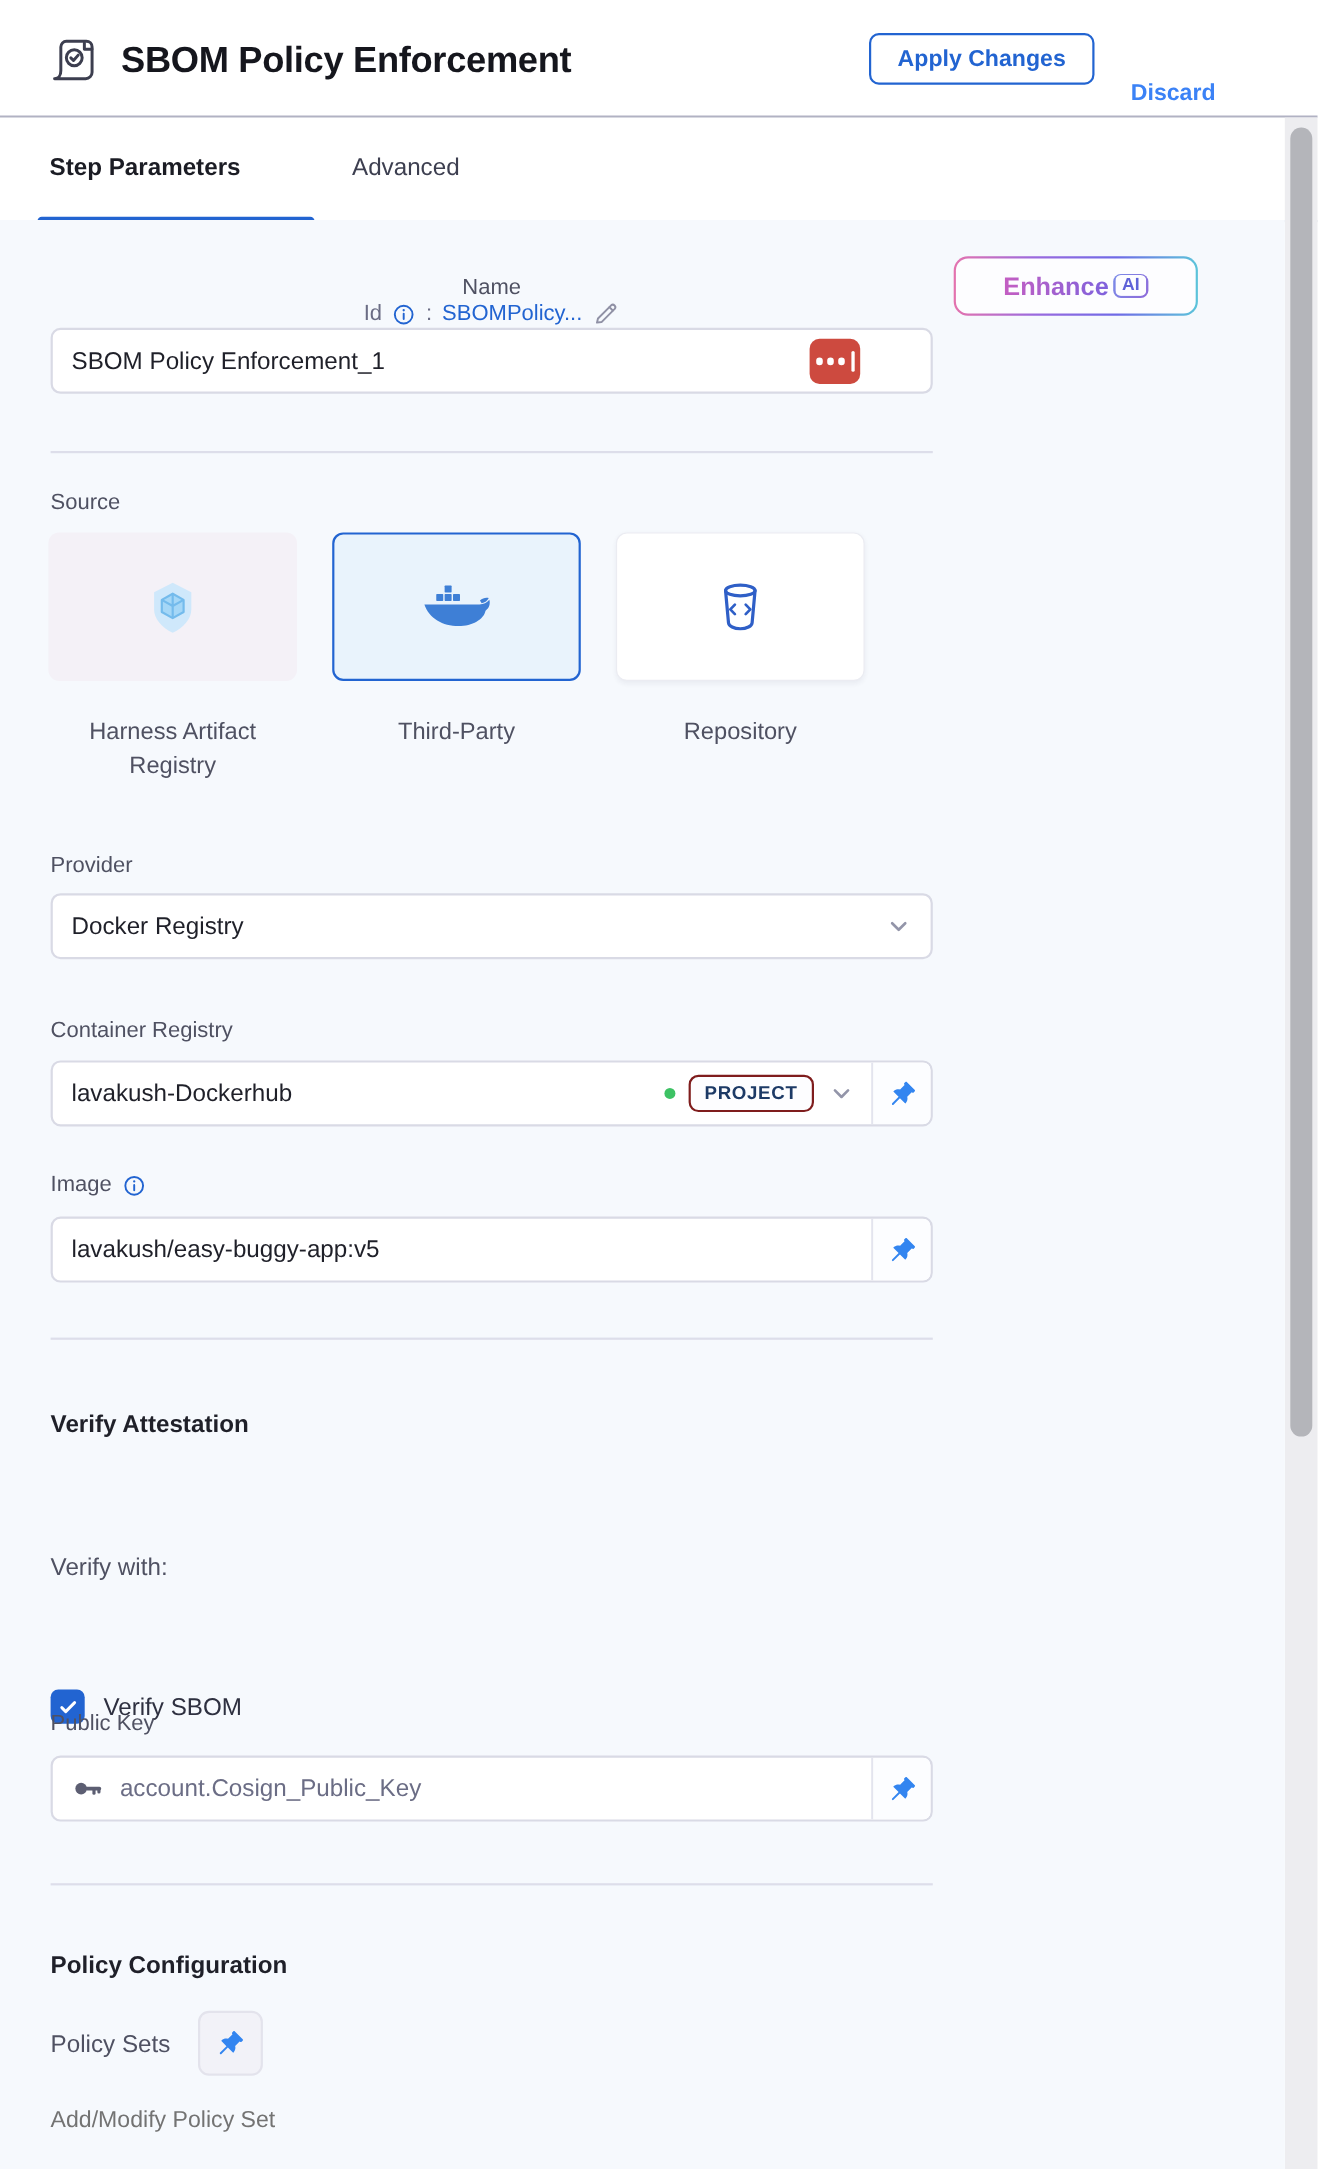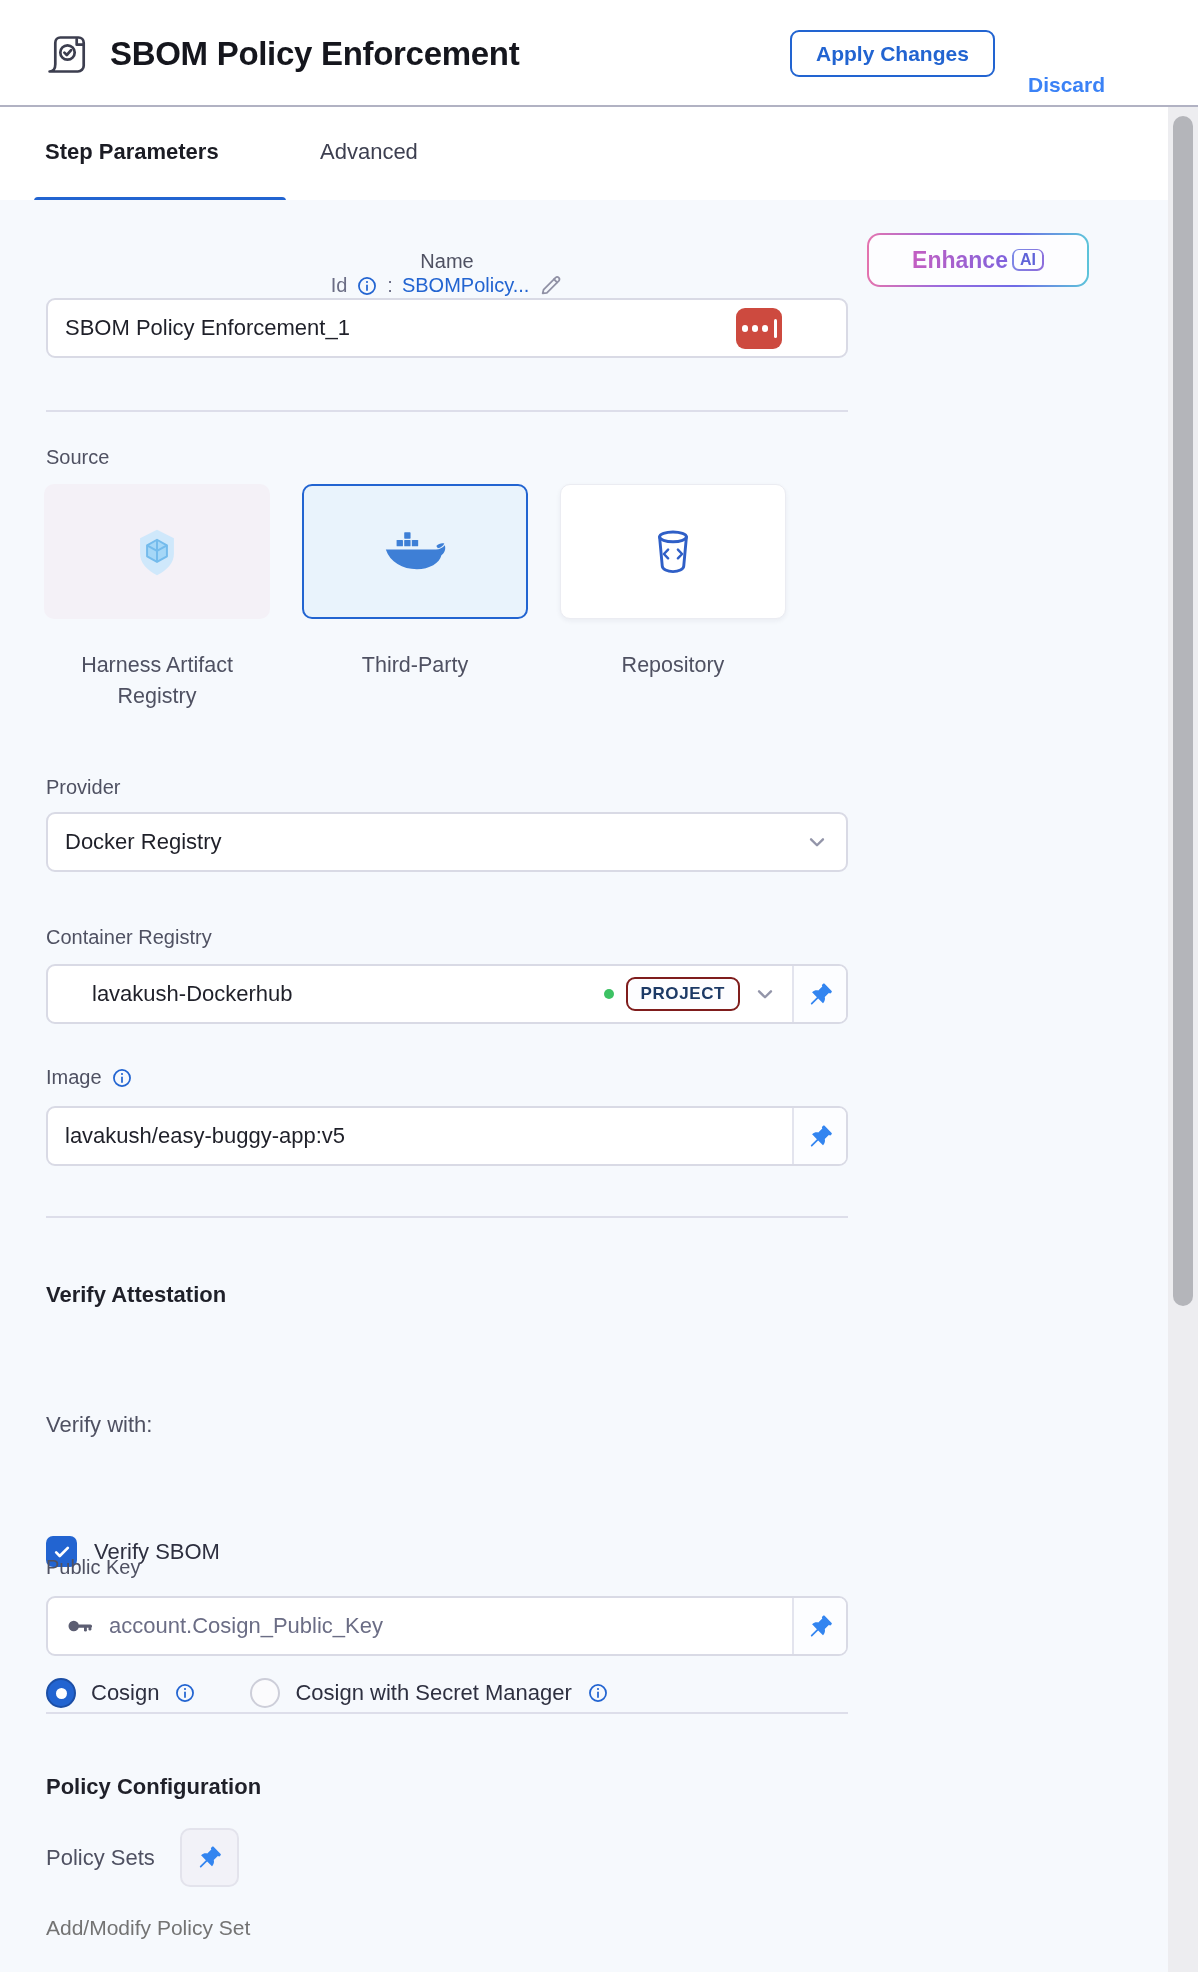--- a/index.html
+++ b/index.html
@@ -217,21 +217,21 @@
 
     <span class="f-label abs" style="top:576px;left:46px;">Provider</span>
     <div class="text-input" style="top:612px;">
       <span class="input-text">Docker Registry</span>
       <svg class="chevron" style="margin-right:16px;" viewBox="0 0 24 24" fill="none" stroke="#9395a9" stroke-width="2.2" stroke-linecap="round" stroke-linejoin="round">
         <path d="M6.5 9.5l5.5 5.5 5.5-5.5"></path>
       </svg>
     </div>
 
     <span class="f-label abs" style="top:726px;left:46px;">Container Registry</span>
-    <div class="combo" style="top:764px;padding-left:27px;">
+    <div class="combo" style="top:764px;">
       <div class="combo-main">
         <span class="input-text">lavakush-Dockerhub</span>
         <span class="scope-dot"></span>
         <span class="scope-badge">PROJECT</span>
         <svg class="chevron" viewBox="0 0 24 24" fill="none" stroke="#9395a9" stroke-width="2.2" stroke-linecap="round" stroke-linejoin="round">
           <path d="M6.5 9.5l5.5 5.5 5.5-5.5"></path>
         </svg>
       </div>
       <div class="pin-seg">
         <svg class="pin-icon" viewBox="0 0 24 24" fill="#3385f0">
@@ -267,40 +267,20 @@
       <span class="checkbox">
         <svg width="20" height="20" viewBox="0 0 24 24" fill="none" stroke="#fff" stroke-width="3.2" stroke-linecap="round" stroke-linejoin="round">
           <path d="M5 12.5l4.3 4.3L19 7"></path>
         </svg>
       </span>
       <span class="check-label">Verify SBOM</span>
     </div>
 
     <span class="f-label abs" style="top:1212px;left:46px;font-size:22px;">Verify with:</span>
 
-    <div class="radio-row">
-      <div class="radio-opt">
-        <span class="radio sel"></span>
-        <span class="radio-label">Cosign</span>
-        <svg class="icon-20" viewBox="0 0 24 24" fill="none" stroke="#2264d1" stroke-width="1.9" stroke-linecap="round">
-          <circle cx="12" cy="12" r="8.8"></circle>
-            <path d="M12 11.2v5.2"></path>
-            <circle cx="12" cy="7.7" r="1.15" fill="#2264d1" stroke="none"></circle>
-        </svg>
-      </div>
-      <div class="radio-opt">
-        <span class="radio unsel"></span>
-        <span class="radio-label">Cosign with Secret Manager</span>
-        <svg class="icon-20" viewBox="0 0 24 24" fill="none" stroke="#2264d1" stroke-width="1.9" stroke-linecap="round">
-          <circle cx="12" cy="12" r="8.8"></circle>
-            <path d="M12 11.2v5.2"></path>
-            <circle cx="12" cy="7.7" r="1.15" fill="#2264d1" stroke="none"></circle>
-        </svg>
-      </div>
-    </div>
 
     <span class="f-label abs" style="top:1356px;left:46px;">Public Key</span>
     <div class="combo" style="top:1396px;">
       <div class="combo-main">
         <svg class="key-glyph" viewBox="0 0 24 24" fill="#5c5e72">
           <circle cx="7" cy="12" r="4.2"></circle>
           <rect x="10" y="10.7" width="11.6" height="2.7" rx="1.3"></rect>
           <rect x="15.2" y="12.2" width="2.3" height="4.2" rx="1.1"></rect>
           <rect x="18.8" y="12.2" width="2.3" height="3.4" rx="1.1"></rect>
         </svg>

